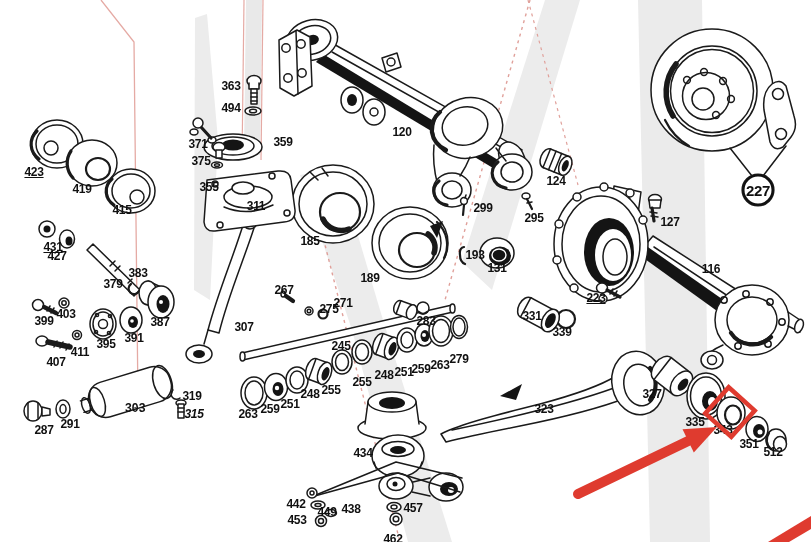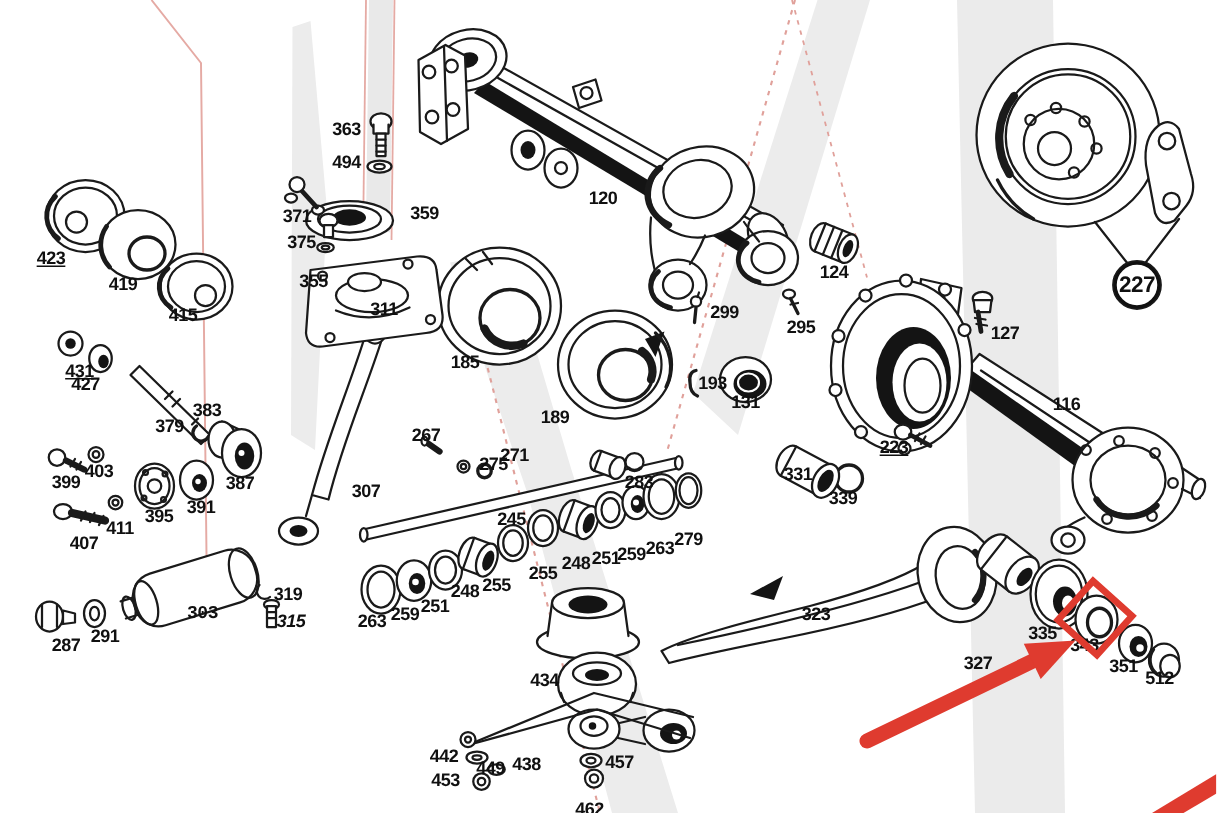--- a/index.html
+++ b/index.html
@@ -544,21 +544,21 @@
       <span class="part-label" style="left: 290px; top: 404px;">251</span>
       <span class="part-label" style="left: 310px; top: 394px;">248</span>
       <span class="part-label" style="left: 331px; top: 390px;">255</span>
       <span class="part-label" style="left: 362px; top: 382px;">255</span>
       <span class="part-label" style="left: 384px; top: 375px;">248</span>
       <span class="part-label" style="left: 404px; top: 372px;">251</span>
       <span class="part-label" style="left: 421px; top: 369px;">259</span>
       <span class="part-label" style="left: 440px; top: 365px;">263</span>
       <span class="part-label" style="left: 459px; top: 359px;">279</span>
       <span class="part-label" style="left: 544px; top: 409px;">323</span>
-      <span class="part-label" style="left: 652px; top: 394px; margin-top: 48px;">327</span>
+      <span class="part-label" style="left: 652px; top: 394px;">327</span>
       <span class="part-label" style="left: 695px; top: 422px;">335</span>
       <span class="part-label" style="left: 723px; top: 430px;">343</span>
       <span class="part-label" style="left: 749px; top: 444px;">351</span>
       <span class="part-label" style="left: 773px; top: 452px;">512</span>
       <span class="part-label" style="left: 363px; top: 453px;">434</span>
       <span class="part-label" style="left: 296px; top: 504px;">442</span>
       <span class="part-label" style="left: 327px; top: 512px;">449</span>
       <span class="part-label" style="left: 297px; top: 520px;">453</span>
       <span class="part-label" style="left: 351px; top: 509px;">438</span>
       <span class="part-label" style="left: 413px; top: 508px;">457</span>

